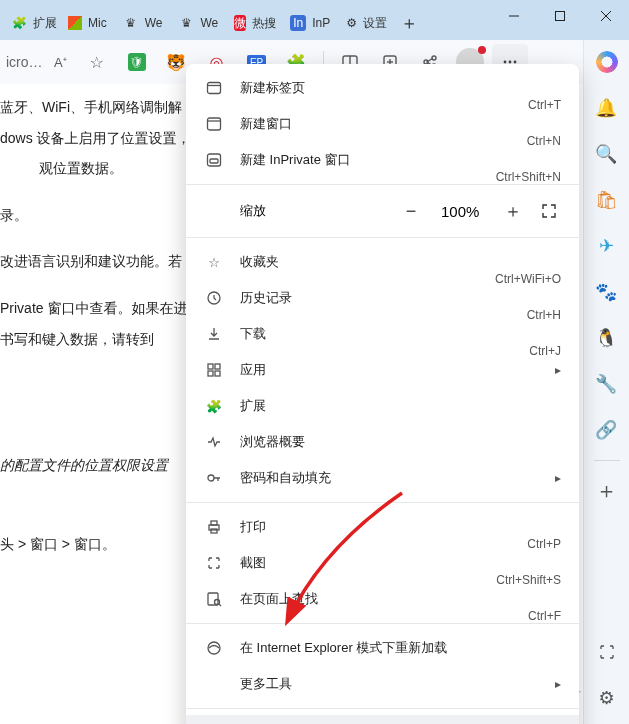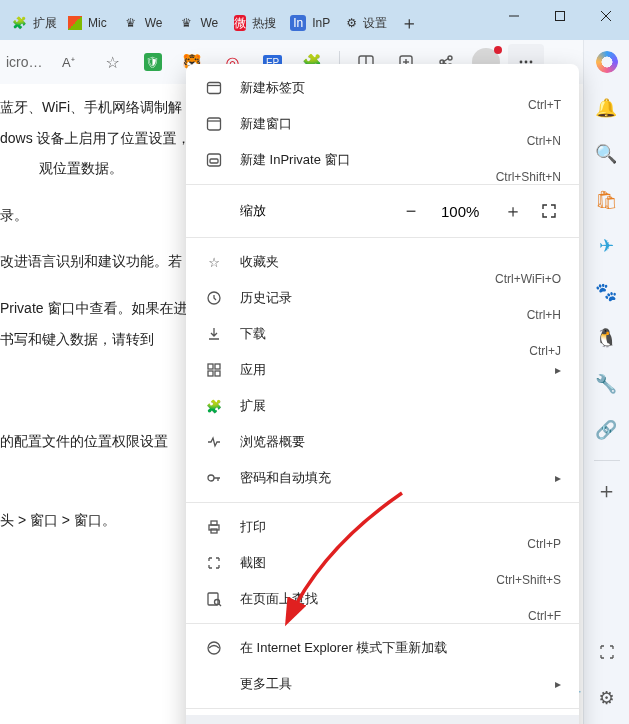--- a/index.html
+++ b/index.html
@@ -11,21 +11,21 @@
   .tab { display: flex; align-items: center; gap: 6px; padding: 0 8px; height: 34px; font-size: 12px; color: #333; cursor: pointer; position: relative; max-width: 56px; overflow: hidden; white-space: nowrap; }
   .tab.active { background: #f7f9fc; border-radius: 6px 6px 0 0; }
   .tab .favicon { width: 16px; height: 16px; display: inline-flex; align-items: center; justify-content: center; font-size: 12px; }
   .tab .close { width: 14px; height: 14px; font-size: 12px; color: #555; }
   .newtab-btn { width: 30px; height: 30px; display: flex; align-items: center; justify-content: center; color: #333; font-size: 18px; cursor: pointer; }
   .win-controls { position: absolute; right: 0; top: 0; display: flex; }
   .win-btn { width: 46px; height: 32px; display: flex; align-items: center; justify-content: center; color: #222; }
 
   
   .toolbar { height: 44px; background: #f7f9fc; display: flex; align-items: center; padding: 0 6px; gap: 4px; position: relative; }
-  .url-frag { display: flex; align-items: center; gap: 8px; flex: 0 0 auto; }
+  .url-frag { display: flex; align-items: center; flex: 0 0 auto; }
   .url-text { font-size: 14px; color: #666; }
   .tb-icon { width: 36px; height: 36px; display: flex; align-items: center; justify-content: center; border-radius: 4px; color: #5b5b5b; cursor: pointer; }
   .avatar { width: 28px; height: 28px; border-radius: 50%; background: #d8d8d8; position: relative; }
   .avatar::after { content: ""; position: absolute; top: -2px; right: -2px; width: 8px; height: 8px; background: #d23; border-radius: 50%; }
   .more-btn { background: #eef0f4; }
 
   
   .page { position: absolute; left: 0; top: 84px; width: 360px; padding: 10px 0 0 0; font-size: 14px; color: #222; line-height: 1.9; }
   .page p { margin-bottom: 20px; white-space: nowrap; }
 
@@ -168,21 +168,21 @@
 </div>
 
 <div class="page">
   <p>蓝牙、WiFi、手机网络调制解</p>
   <p style="margin-top:-16px;">dows 设备上启用了位置设置，</p>
   <p style="margin-top:-16px;padding-left:39px;">观位置数据。</p>
   <p>录。</p>
   <p>改进语言识别和建议功能。若</p>
   <p style="margin-top:20px;">Private 窗口中查看。如果在进</p>
   <p style="margin-top:-16px;">书写和键入数据，请转到</p>
-  <p style="margin-top:76px;">的配置文件的位置权限设置</p>
+  <p style="margin-top:100px;font-style:italic;">的配置文件的位置权限设置</p>
   <p style="margin-top:52px;">头 &gt; 窗口 &gt; 窗口。</p>
 </div>
 
 <div class="menu">
   <div class="menu-item">
     <span class="mi-icon">
         <svg width="16" height="16" fill="none" stroke="#555" stroke-width="1.3">
           <rect x="1.5" y="2.5" width="13" height="11" rx="2"></rect>
           <line x1="1.5" y1="5.5" x2="14.5" y2="5.5"></line>
         </svg>

